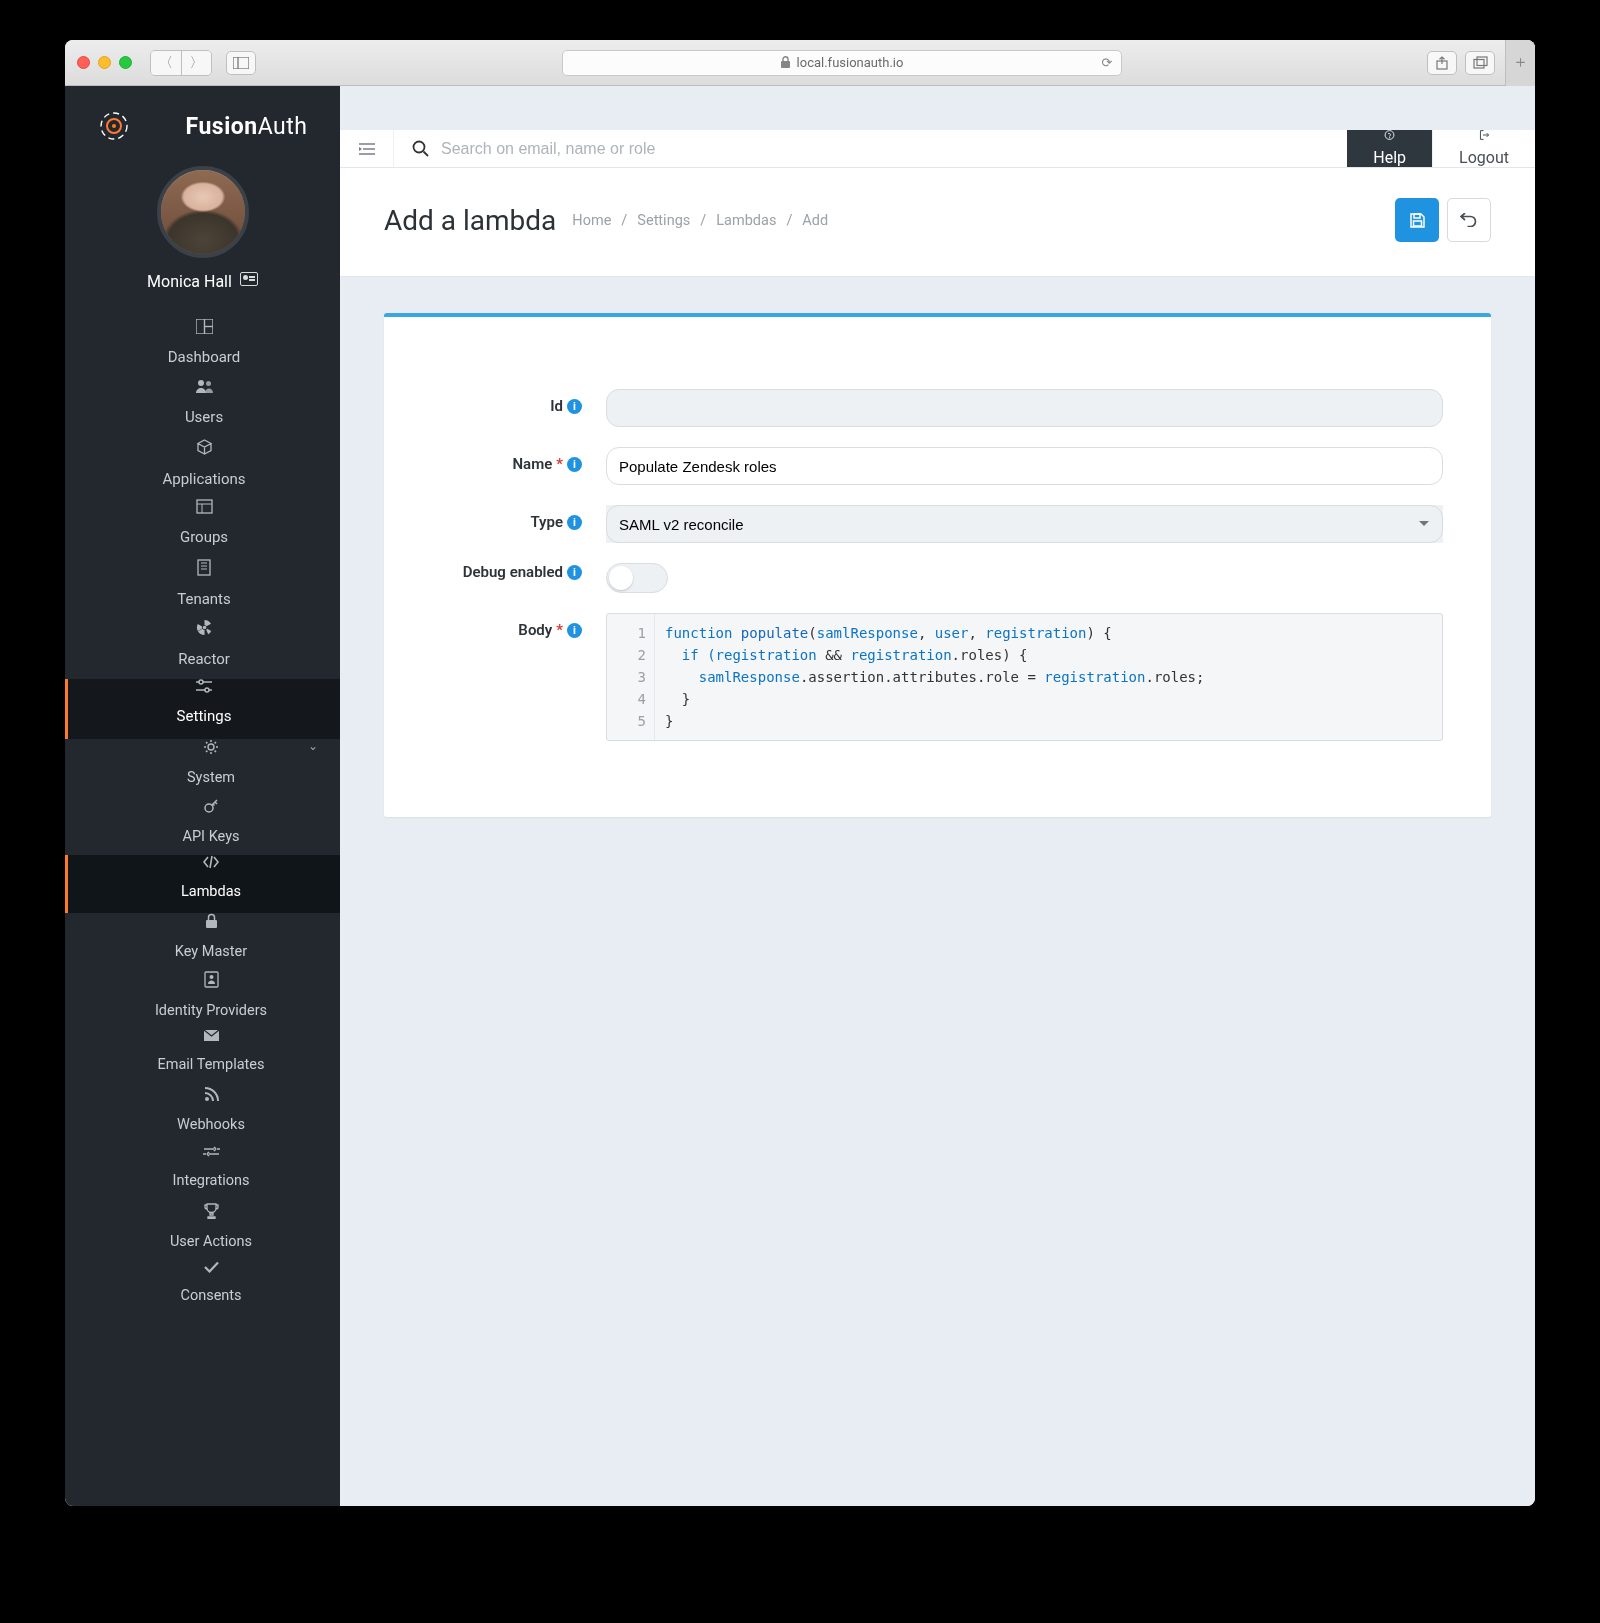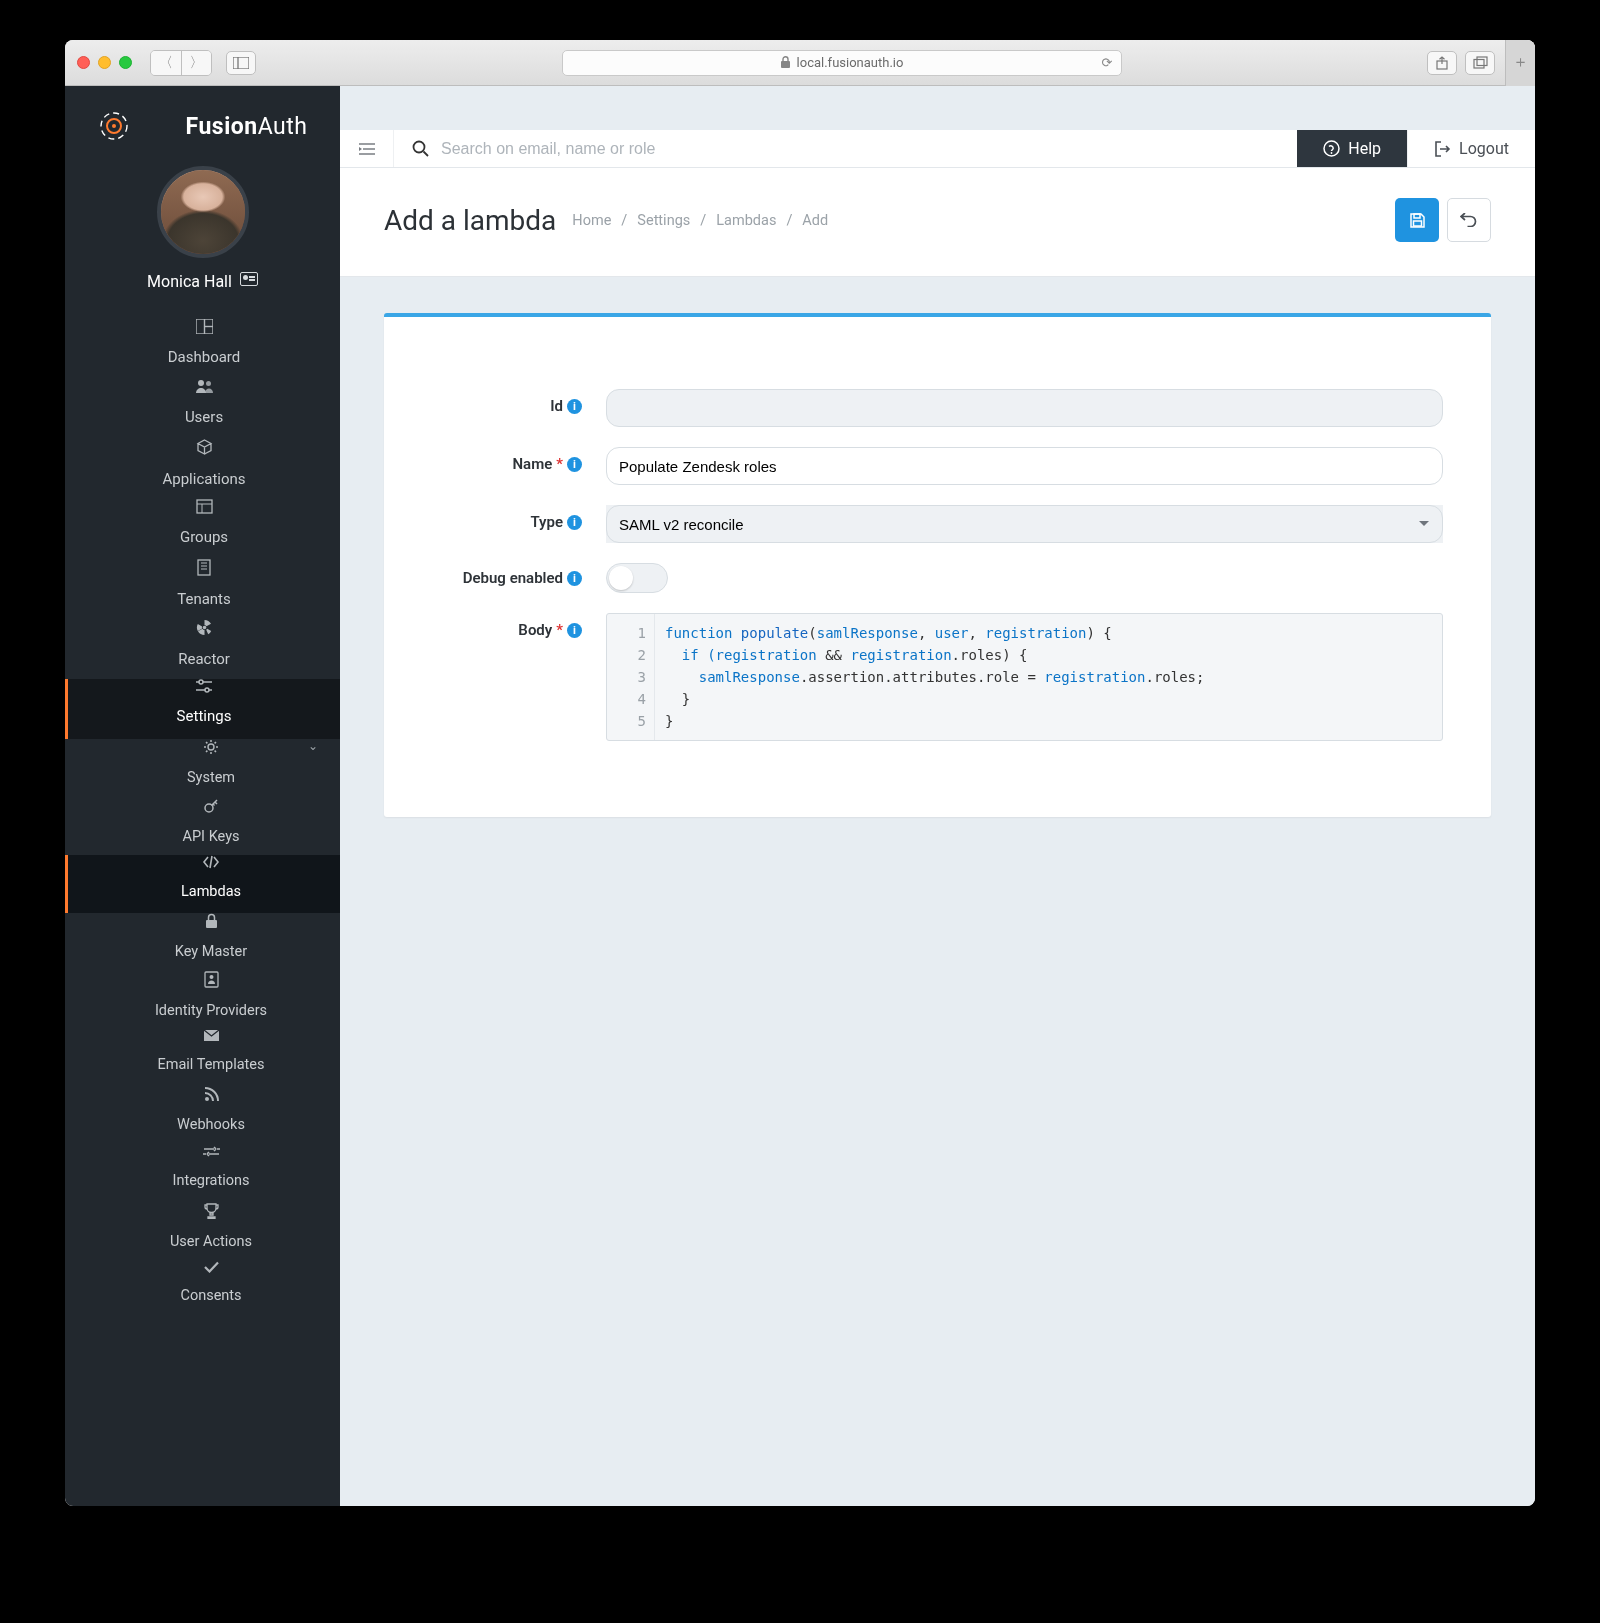--- a/index.html
+++ b/index.html
@@ -42,21 +42,21 @@
   .nav li.sub.active { background:#10151a; border-left-color:#ff7a2e; color:#fff;}
   .nav .chev { margin-left:auto; font-size:12px; color:#9aa1a6;}
   .nav .nicon { width:20px; display:flex; justify-content:center; color:#b2b7bb;}
 
   .main { flex:1; display:flex; flex-direction:column; background:#e7edf2; }
   .topbar { height:38px; background:#fff; border-bottom:1px solid #e3e7eb; display:flex; align-items:stretch;margin-top:44px;}
   .tb-toggle { width:54px; display:flex; align-items:center; justify-content:center; color:#787c82; border-right:1px solid #eef0f2;}
   .tb-search { flex:1; display:flex; align-items:center; gap:12px; padding:0 18px;}
   .tb-search input { border:none; outline:none; font-size:16px; color:#333; flex:1;}
   .tb-search input::placeholder { color:#aeb4ba;}
-  .tb-btn { padding:0 26px; display:flex; align-items:center; gap:8px; font-size:16px; cursor:pointer;}
+  .tb-btn { padding:0 26px; display:flex; align-items:center; gap:8px; font-size:16px; cursor:pointer;flex-direction:column;}
   .tb-help { background:#2e363e; color:#fff;}
   .tb-logout { background:#fff; color:#4a4f55; border-left:1px solid #eef0f2;}
 
   .page-header { background:#fff; padding: 30px 44px 34px; border-bottom:1px solid #e3e7eb; display:flex; align-items:center; gap:16px;}
   .page-title { font-size:28px; font-weight:400; color:#2c3136;}
   .breadcrumbs { color:#9ba2a8; font-size:14.5px; display:flex; gap:10px; }
   .breadcrumbs a { color:#9ba2a8; text-decoration:none;}
   .hdr-actions { margin-left:auto; display:flex; gap:8px;}
   .btn-sq { width:44px; height:44px; border-radius:5px; display:flex; align-items:center; justify-content:center; font-size:17px; cursor:pointer;}
   .btn-save { background:#1f93e0; color:#fff; border:none;}
@@ -396,21 +396,21 @@
                 <span>Type</span>
                 <i class="info-icon">i</i>
               </label>
             <div class="control">
               <div class="select-holder graybg">
                 <input class="text-input" readonly="" value="SAML v2 reconcile" style="">
               </div>
             </div>
           </div>
 
-          <div class="form-row" style="align-items:center;">
+          <div class="form-row" style="">
             <label style="padding-top:0;">
                 <span>Debug enabled</span>
                 <i class="info-icon">i</i>
               </label>
             <div class="control">
                 <div class="toggle"></div>
               </div>
           </div>
 
           <div class="form-row">

